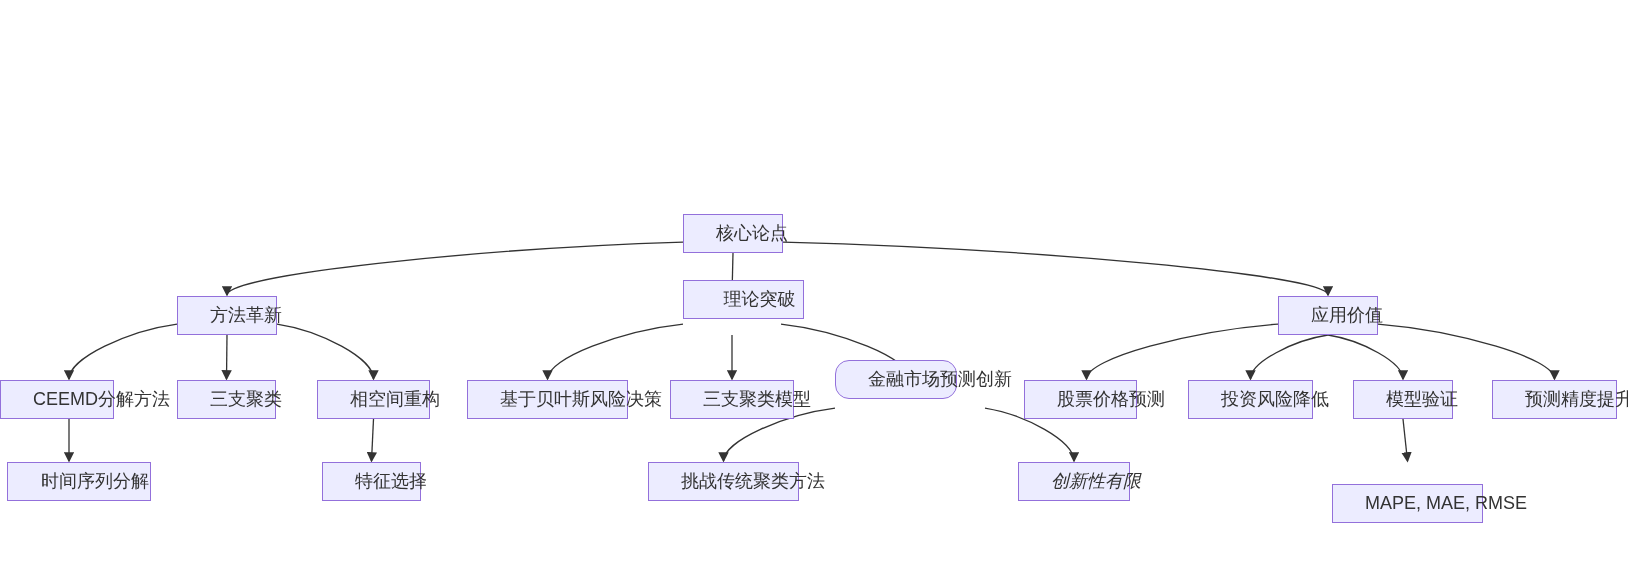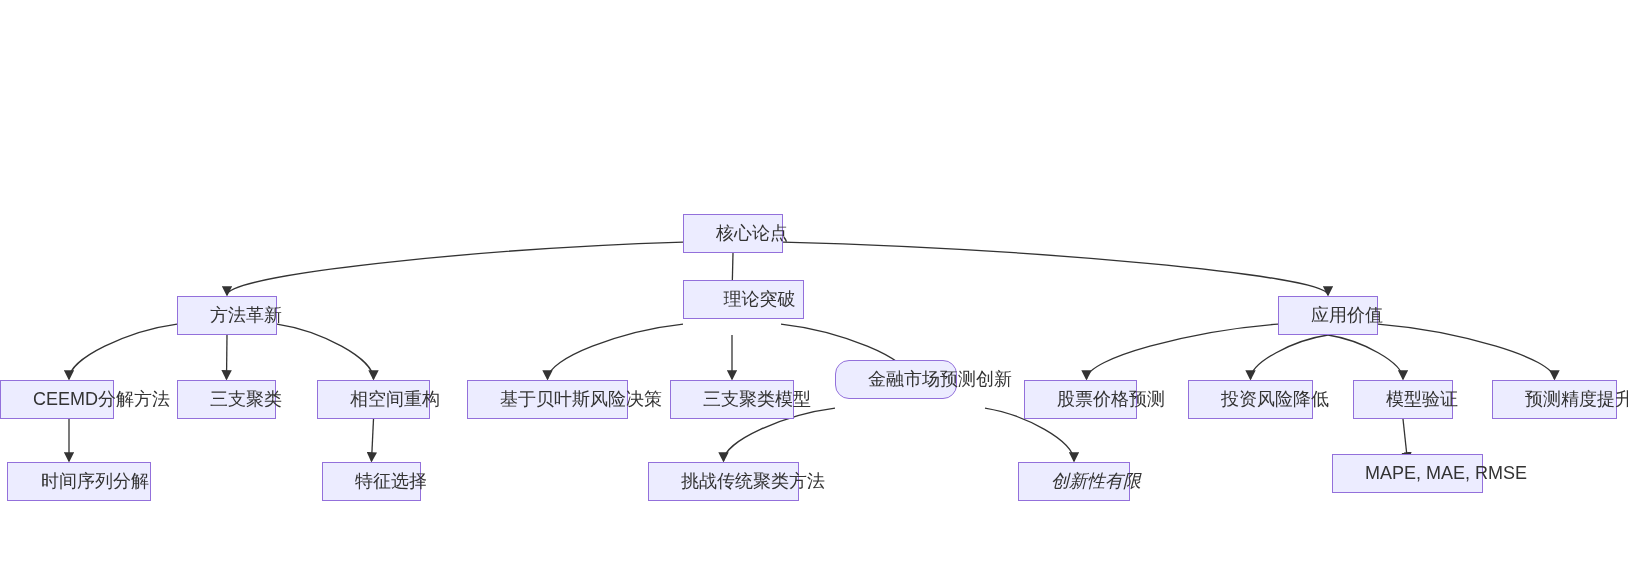--- a/index.html
+++ b/index.html
@@ -89,15 +89,15 @@
   <div class="node" style="left:835px; top:360px; width:122px;border-radius:14px;">金融市场预测创新</div>
   <div class="node" style="left:1024px; top:380px; width:113px;">股票价格预测</div>
   <div class="node" style="left:1188px; top:380px; width:125px;">投资风险降低</div>
   <div class="node" style="left:1353px; top:380px; width:100px;">模型验证</div>
   <div class="node" style="left:1492px; top:380px; width:125px;">预测精度提升</div>
 
   <div class="node" style="left:7px; top:462px; width:144px;">时间序列分解</div>
   <div class="node" style="left:322px; top:462px; width:99px;">特征选择</div>
   <div class="node" style="left:648px; top:462px; width:151px;">挑战传统聚类方法</div>
   <div class="node" style="left:1018px; top:462px; width:112px;font-style:italic;">创新性有限</div>
-  <div class="node" style="left:1332px; top:454px; width:151px;">MAPE, MAE, RMSE</div>
+  <div class="node" style="left:1332px; top:484px; width:151px;">MAPE, MAE, RMSE</div>
 
 </div>
 
 </body></html>

